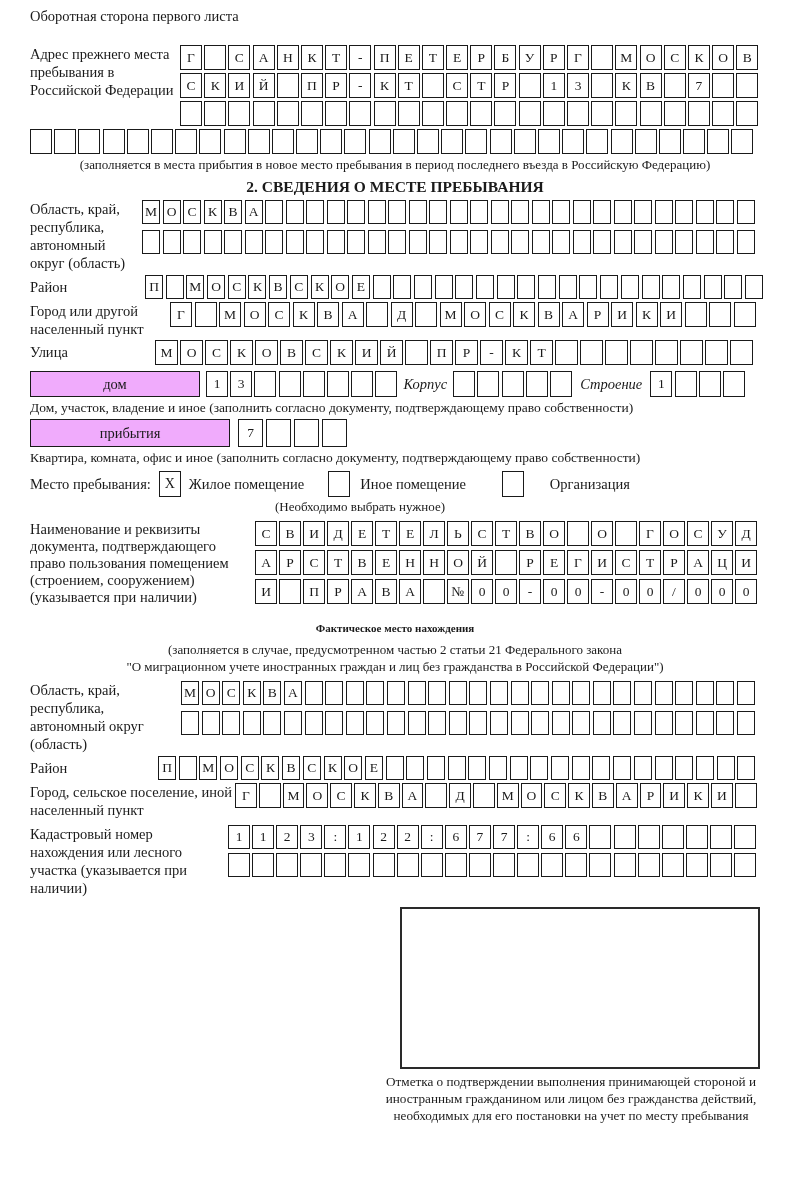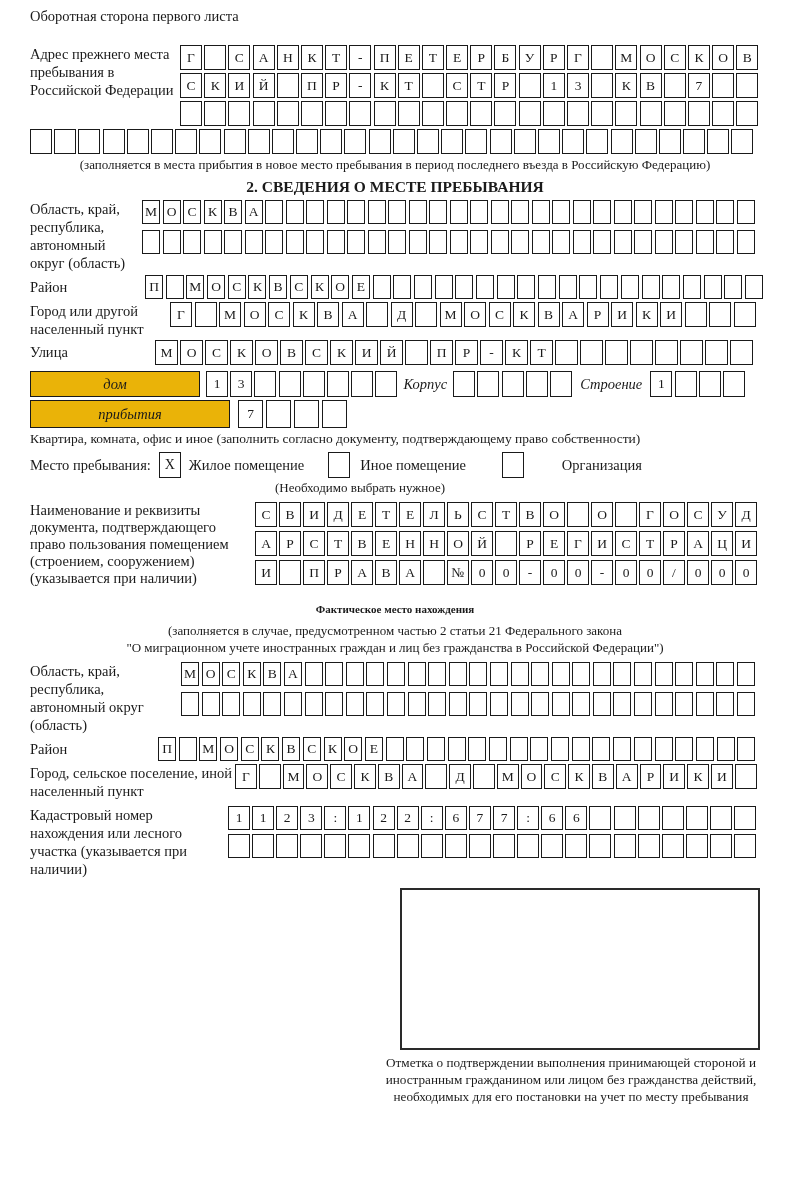--- a/index.html
+++ b/index.html
@@ -28,24 +28,23 @@
     display:flex; align-items:center; justify-content:center;
     font-size:13.5px; line-height:1; background:#fff;
   }
 
   .note-c { text-align:center; font-size:13px; }
   .note-l { font-size:13.5px; margin-top:3px; }
 
   .sec-title { text-align:center; font-weight:bold; font-size:15.5px; margin-top:5px; }
 
   .wide-box {
-    flex:none; border:1.6px solid #1a1a1a; background:#eab308;
+    flex:none; border:1.6px solid #1a1a1a; background:#f0abfc;
     display:flex; align-items:center; justify-content:center;
     font-size:14.5px;
-    font-style:italic;
   }
   .inline-lbl { flex:none; font-size:14.5px; line-height:25px;font-style:italic; }
 
   .chk {
     flex:none; width:22px; height:26px; border:1.6px solid #1a1a1a;
     display:flex; align-items:center; justify-content:center;
     font-size:14px; background:#fff;
   }
   .chk-label { flex:none; font-size:14.5px; line-height:26px; }
 
@@ -371,40 +370,41 @@
         <span class="cell"></span>
       </div>
     <div class="inline-lbl" style="padding:0 8px 0 6px;line-height:26px">Строение</div>
     <div class="cellrow" style="--cw:22px;--cg:2.2px;--ch:26px">
         <span class="cell">1</span>
         <span class="cell"></span>
         <span class="cell"></span>
         <span class="cell"></span>
       </div>
   </div>
+  <div class="note-l">Дом, участок, владение и иное (заполнить согласно документу, подтверждающему право собственности)</div>
 
   <div class="frow" style="margin-top:3px">
     <div class="wide-box" style="width:200px;height:28px">прибытия</div>
     <div class="cellrow" style="margin-left:8px;--cw:25px;--cg:3px;--ch:28px">
         <span class="cell">7</span>
         <span class="cell"></span>
         <span class="cell"></span>
         <span class="cell"></span>
       </div>
   </div>
   <div class="note-l">Квартира, комната, офис и иное (заполнить согласно документу, подтверждающему право собственности)</div>
 
   <div class="frow" style="margin-top:5px;align-items:center">
     <div class="chk-label">Место пребывания:</div>
     <span class="chk" style="margin-left:8px">X</span>
     <span class="chk-label" style="margin-left:8px">Жилое помещение</span>
     <span class="chk" style="margin-left:24px"></span>
     <span class="chk-label" style="margin-left:10px">Иное помещение</span>
     <span class="chk" style="margin-left:36px"></span>
-    <span class="chk-label" style="margin-left:38px">Организация</span>
+    <span class="chk-label" style="margin-left:26px">Организация</span>
   </div>
   <div class="note-c" style="width:360px;margin-left:150px;margin-top:2px">(Необходимо выбрать нужное)</div>
 
   <div class="frow" style="margin-top:6px">
     <div class="flabel" style="width:225px;line-height:17px">Наименование и реквизиты документа, подтверждающего право пользования помещением (строением, сооружением) (указывается при наличии)</div>
     <div class="rows" style="row-gap:4px">
       <div class="cellrow" style="--cw:22px;--cg:2px">
           <span class="cell">С</span>
           <span class="cell">В</span>
           <span class="cell">И</span>

